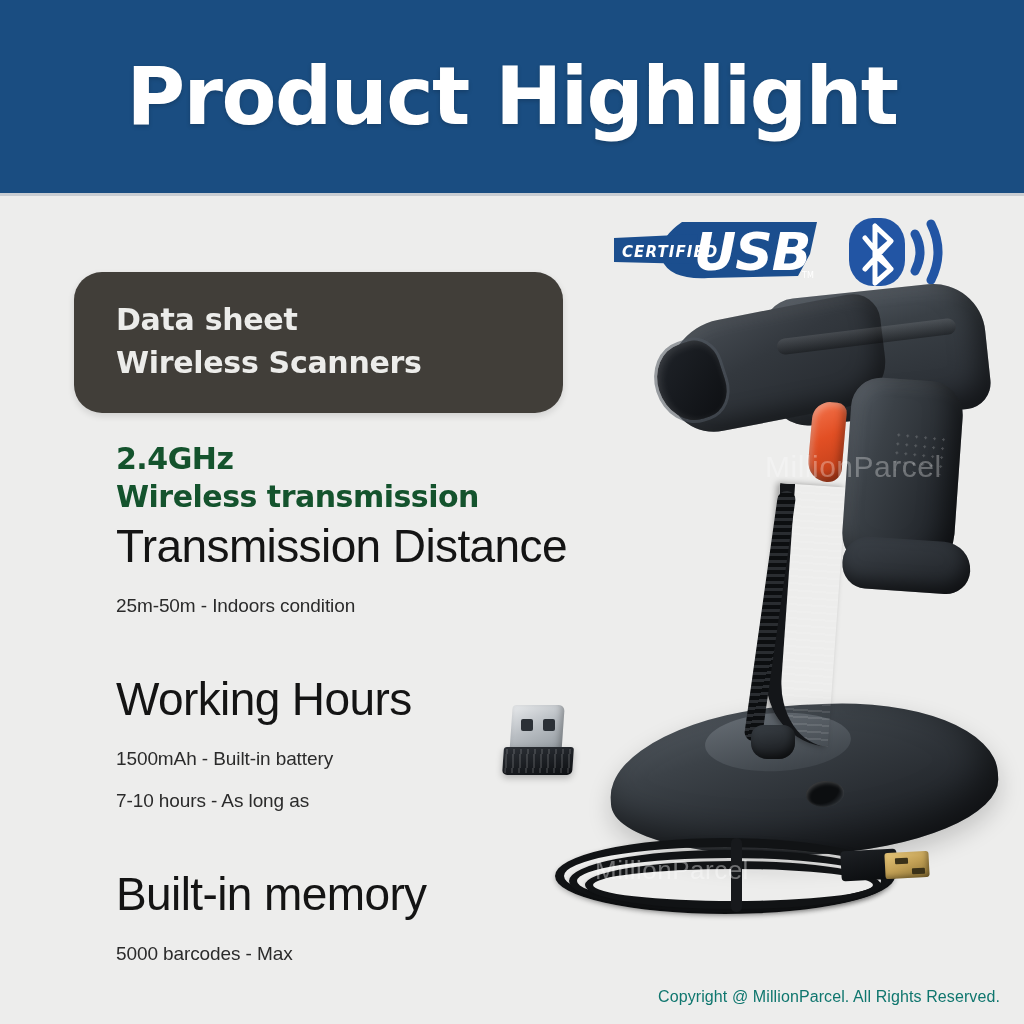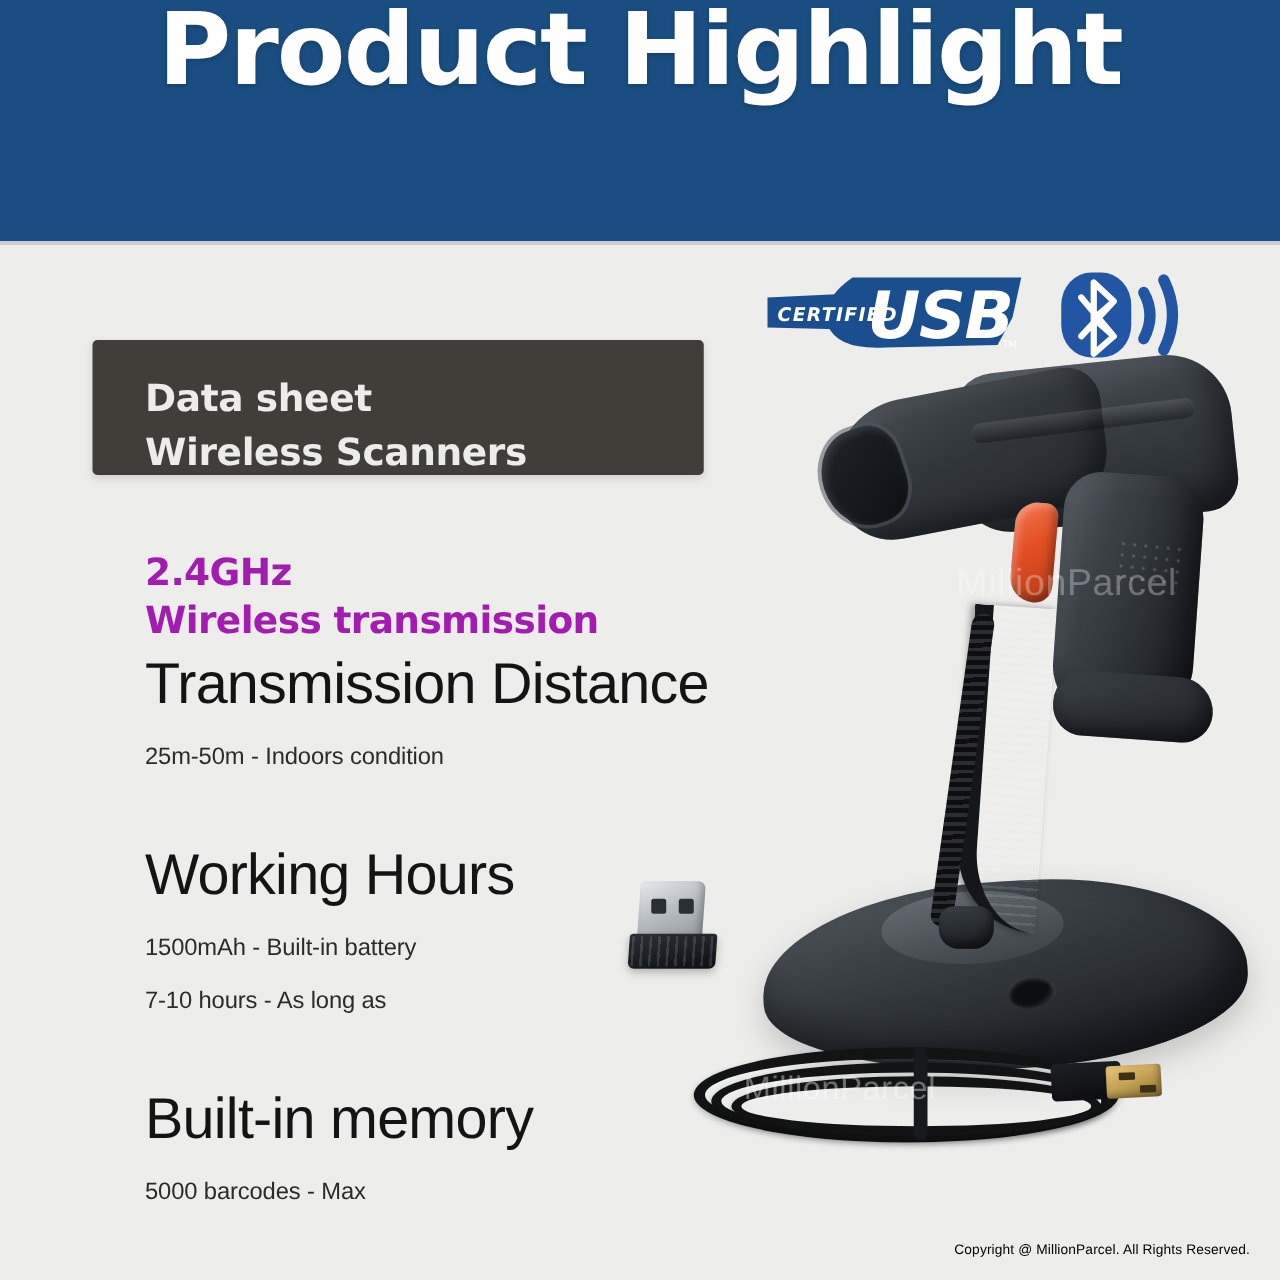--- a/index.html
+++ b/index.html
@@ -8,60 +8,60 @@
     background:#ededec;
     font-family:"Liberation Sans", sans-serif;
     overflow:hidden;
     position:relative;
   }
 
   
   .header-banner{
     position:absolute; left:0; top:0; width:1024px; height:193px;
     background:#1a4d81;
-    display:flex; justify-content:center;
+    display:flex; align-items:center; justify-content:center;
   }
   .header-title{
     color:#ffffff;
     font-size:80px;
     font-weight:bold;
     letter-spacing:-1.5px;
     line-height:1;
     font-family:"DejaVu Sans", sans-serif;
     text-shadow:0 2px 4px rgba(0,0,0,.18);
   }
   .banner-underline{
     position:absolute; left:0; top:193px; width:1024px; height:3px;
     background:#c9cdd2;
   }
 
   
   .datasheet-card{
-    position:absolute; left:74px; top:272px; width:489px; height:108px;
+    position:absolute; left:74px; top:272px; width:489px; height:141px;
     background:#413e39;
-    border-radius:4px;
+    border-radius:28px;
     box-shadow:0 3px 7px rgba(0,0,0,.12);
     padding:27px 0 13px 42px;
   }
   .datasheet-line{
     color:#ececea;
     font-size:30px;
     font-weight:bold;
     line-height:1.43;
     letter-spacing:-.3px;
     font-family:"DejaVu Sans", sans-serif;
   }
 
   
   .specs{ position:absolute; left:116px; top:440px; width:470px; }
   .spec-group{ margin-bottom:34px; }
   .spec-group:last-child{ margin-bottom:16px; }
 
   .spec-bold{
-    font-size:30px; font-weight:bold; color:#a21caf;
+    font-size:30px; font-weight:bold; color:#14532d;
     line-height:1.28; letter-spacing:-.5px;
     font-family:"DejaVu Sans", sans-serif;
   }
   .spec-heading{
     font-size:46px; font-weight:normal; color:#141414;
     line-height:1.3; letter-spacing:-.6px;
     margin-bottom:10px;
     font-family:"Liberation Sans", sans-serif;
   }
   .spec-detail{
@@ -264,21 +264,21 @@
     font-family:"Liberation Sans", sans-serif;
     pointer-events:none;
     user-select:none;
   }
   .wm-scanner{ left:310px; top:165px; }
   .wm-cable{ left:140px; top:570px; font-size:26px; color:rgba(255,255,255,.38); }
 
   
   .footer{
     position:absolute; right:24px; bottom:18px;
-    font-size:11px; color:#000000; letter-spacing:.1px;
+    font-size:16px; color:#0f766e; letter-spacing:.1px;
     font-family:"Liberation Sans", sans-serif;
   }
 </style>
 </head>
 <body>
 
 <div class="header-banner">
   <div class="header-title">Product Highlight</div>
 </div>
 <div class="banner-underline"></div>

